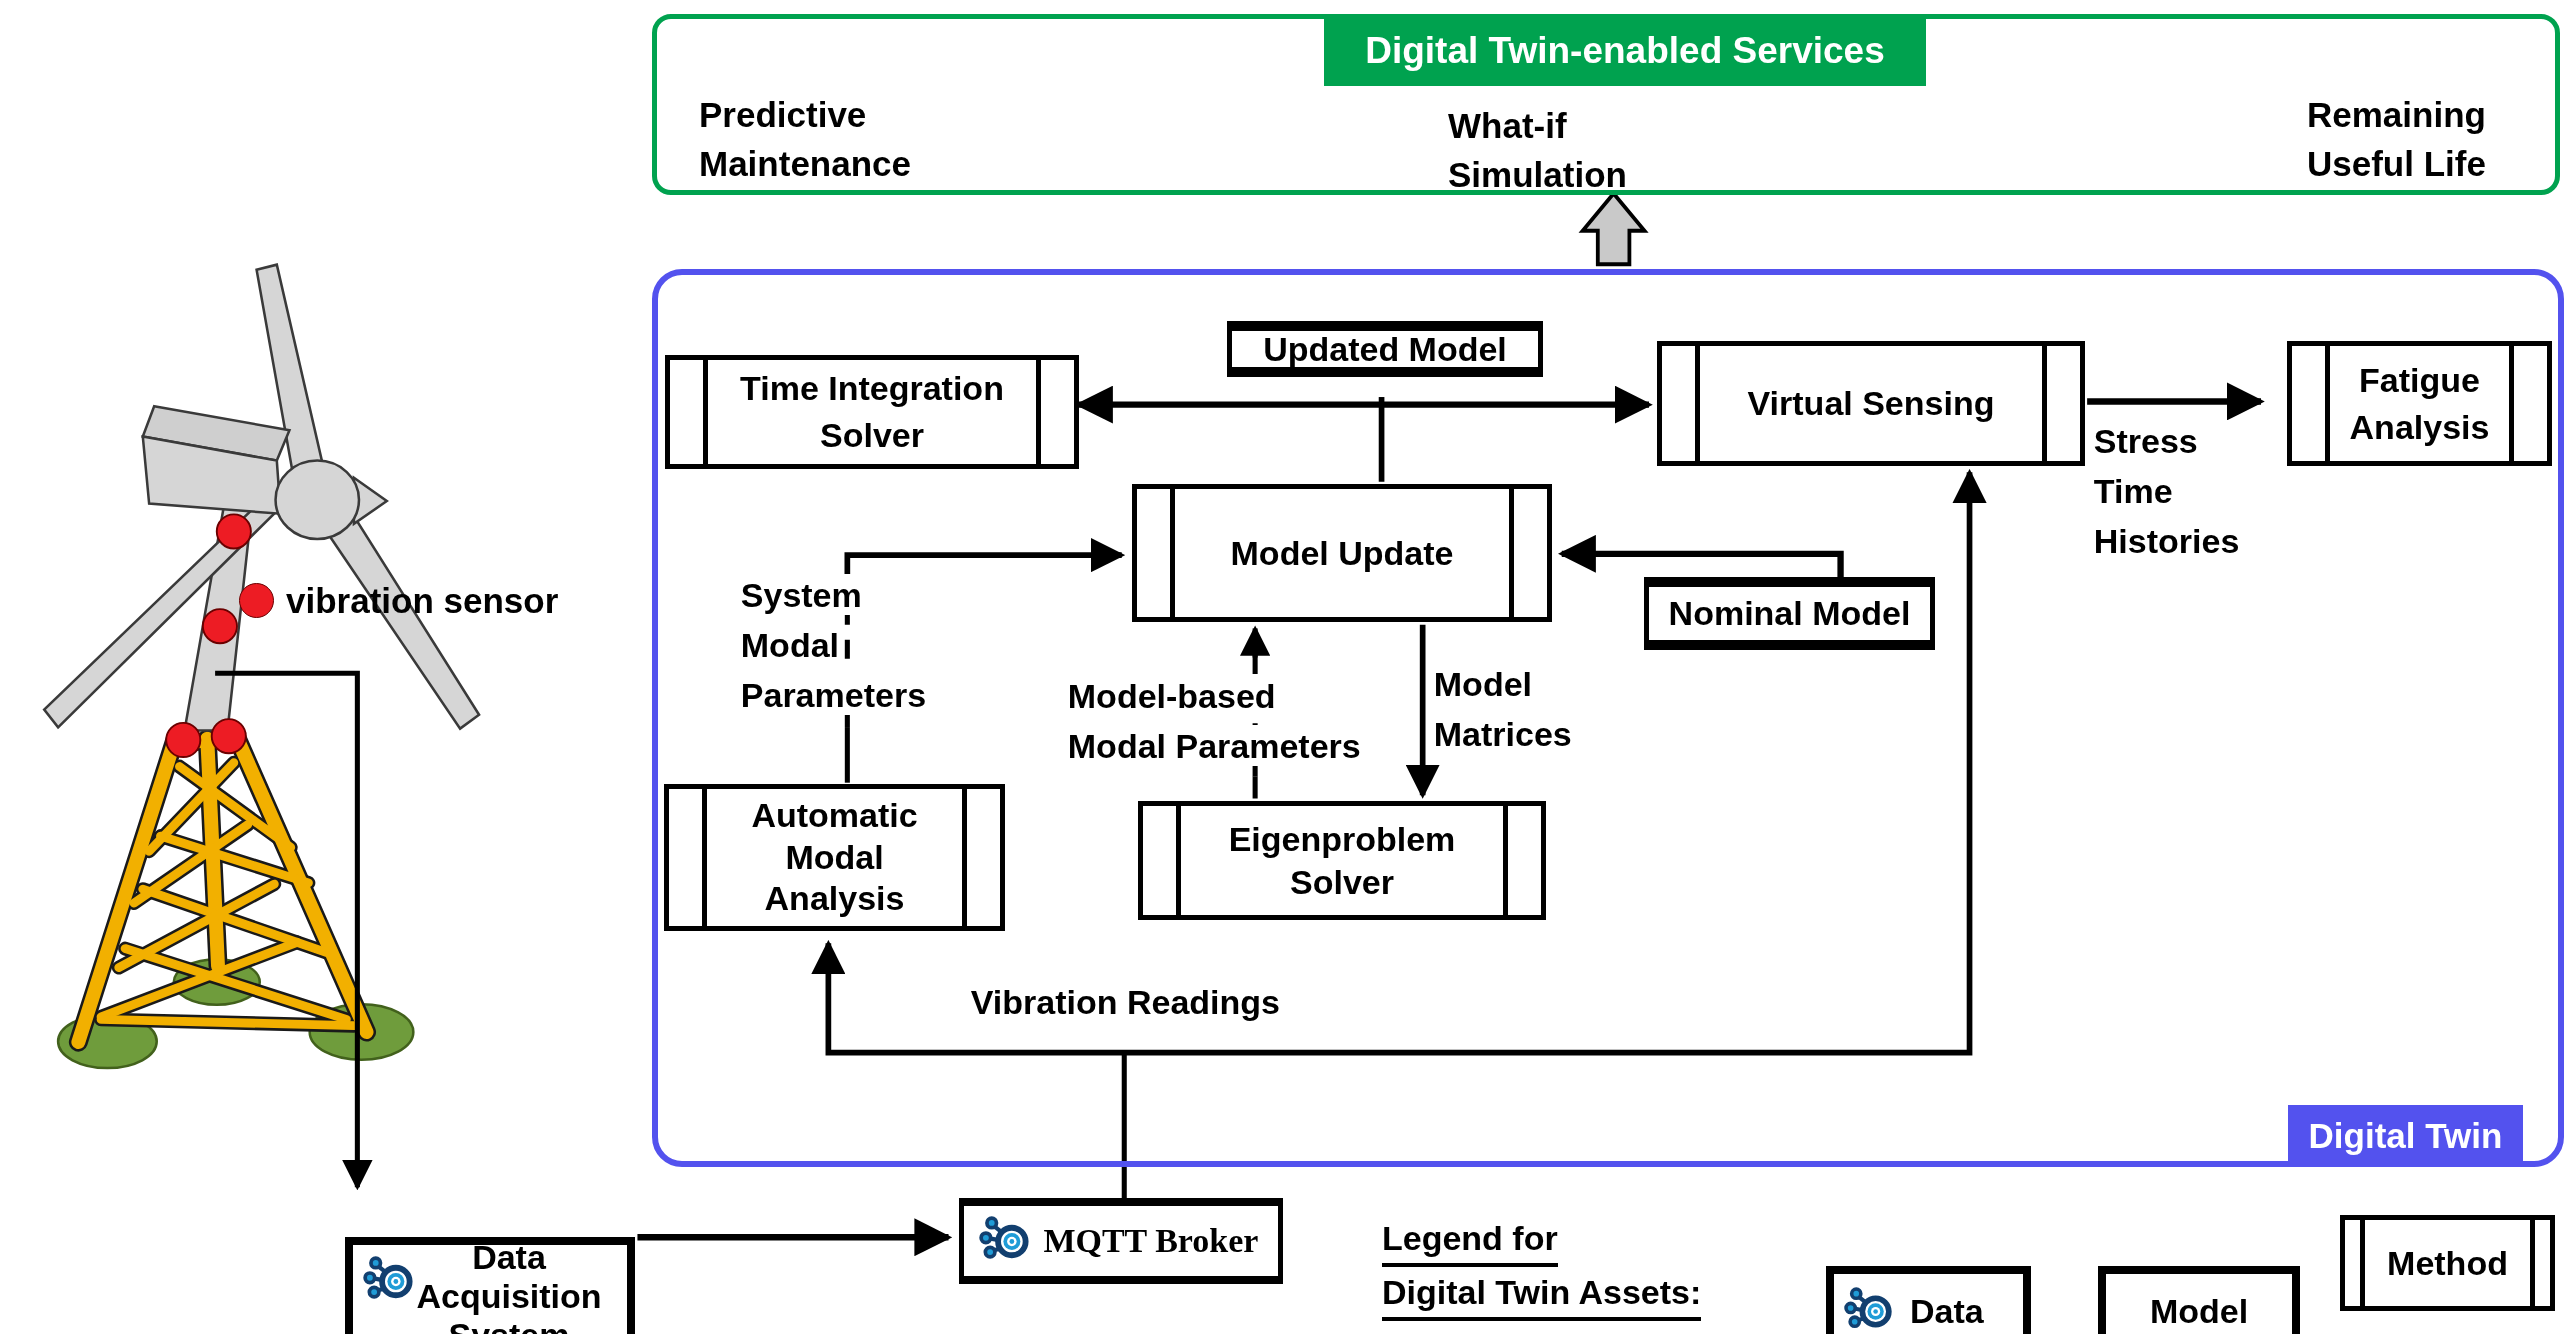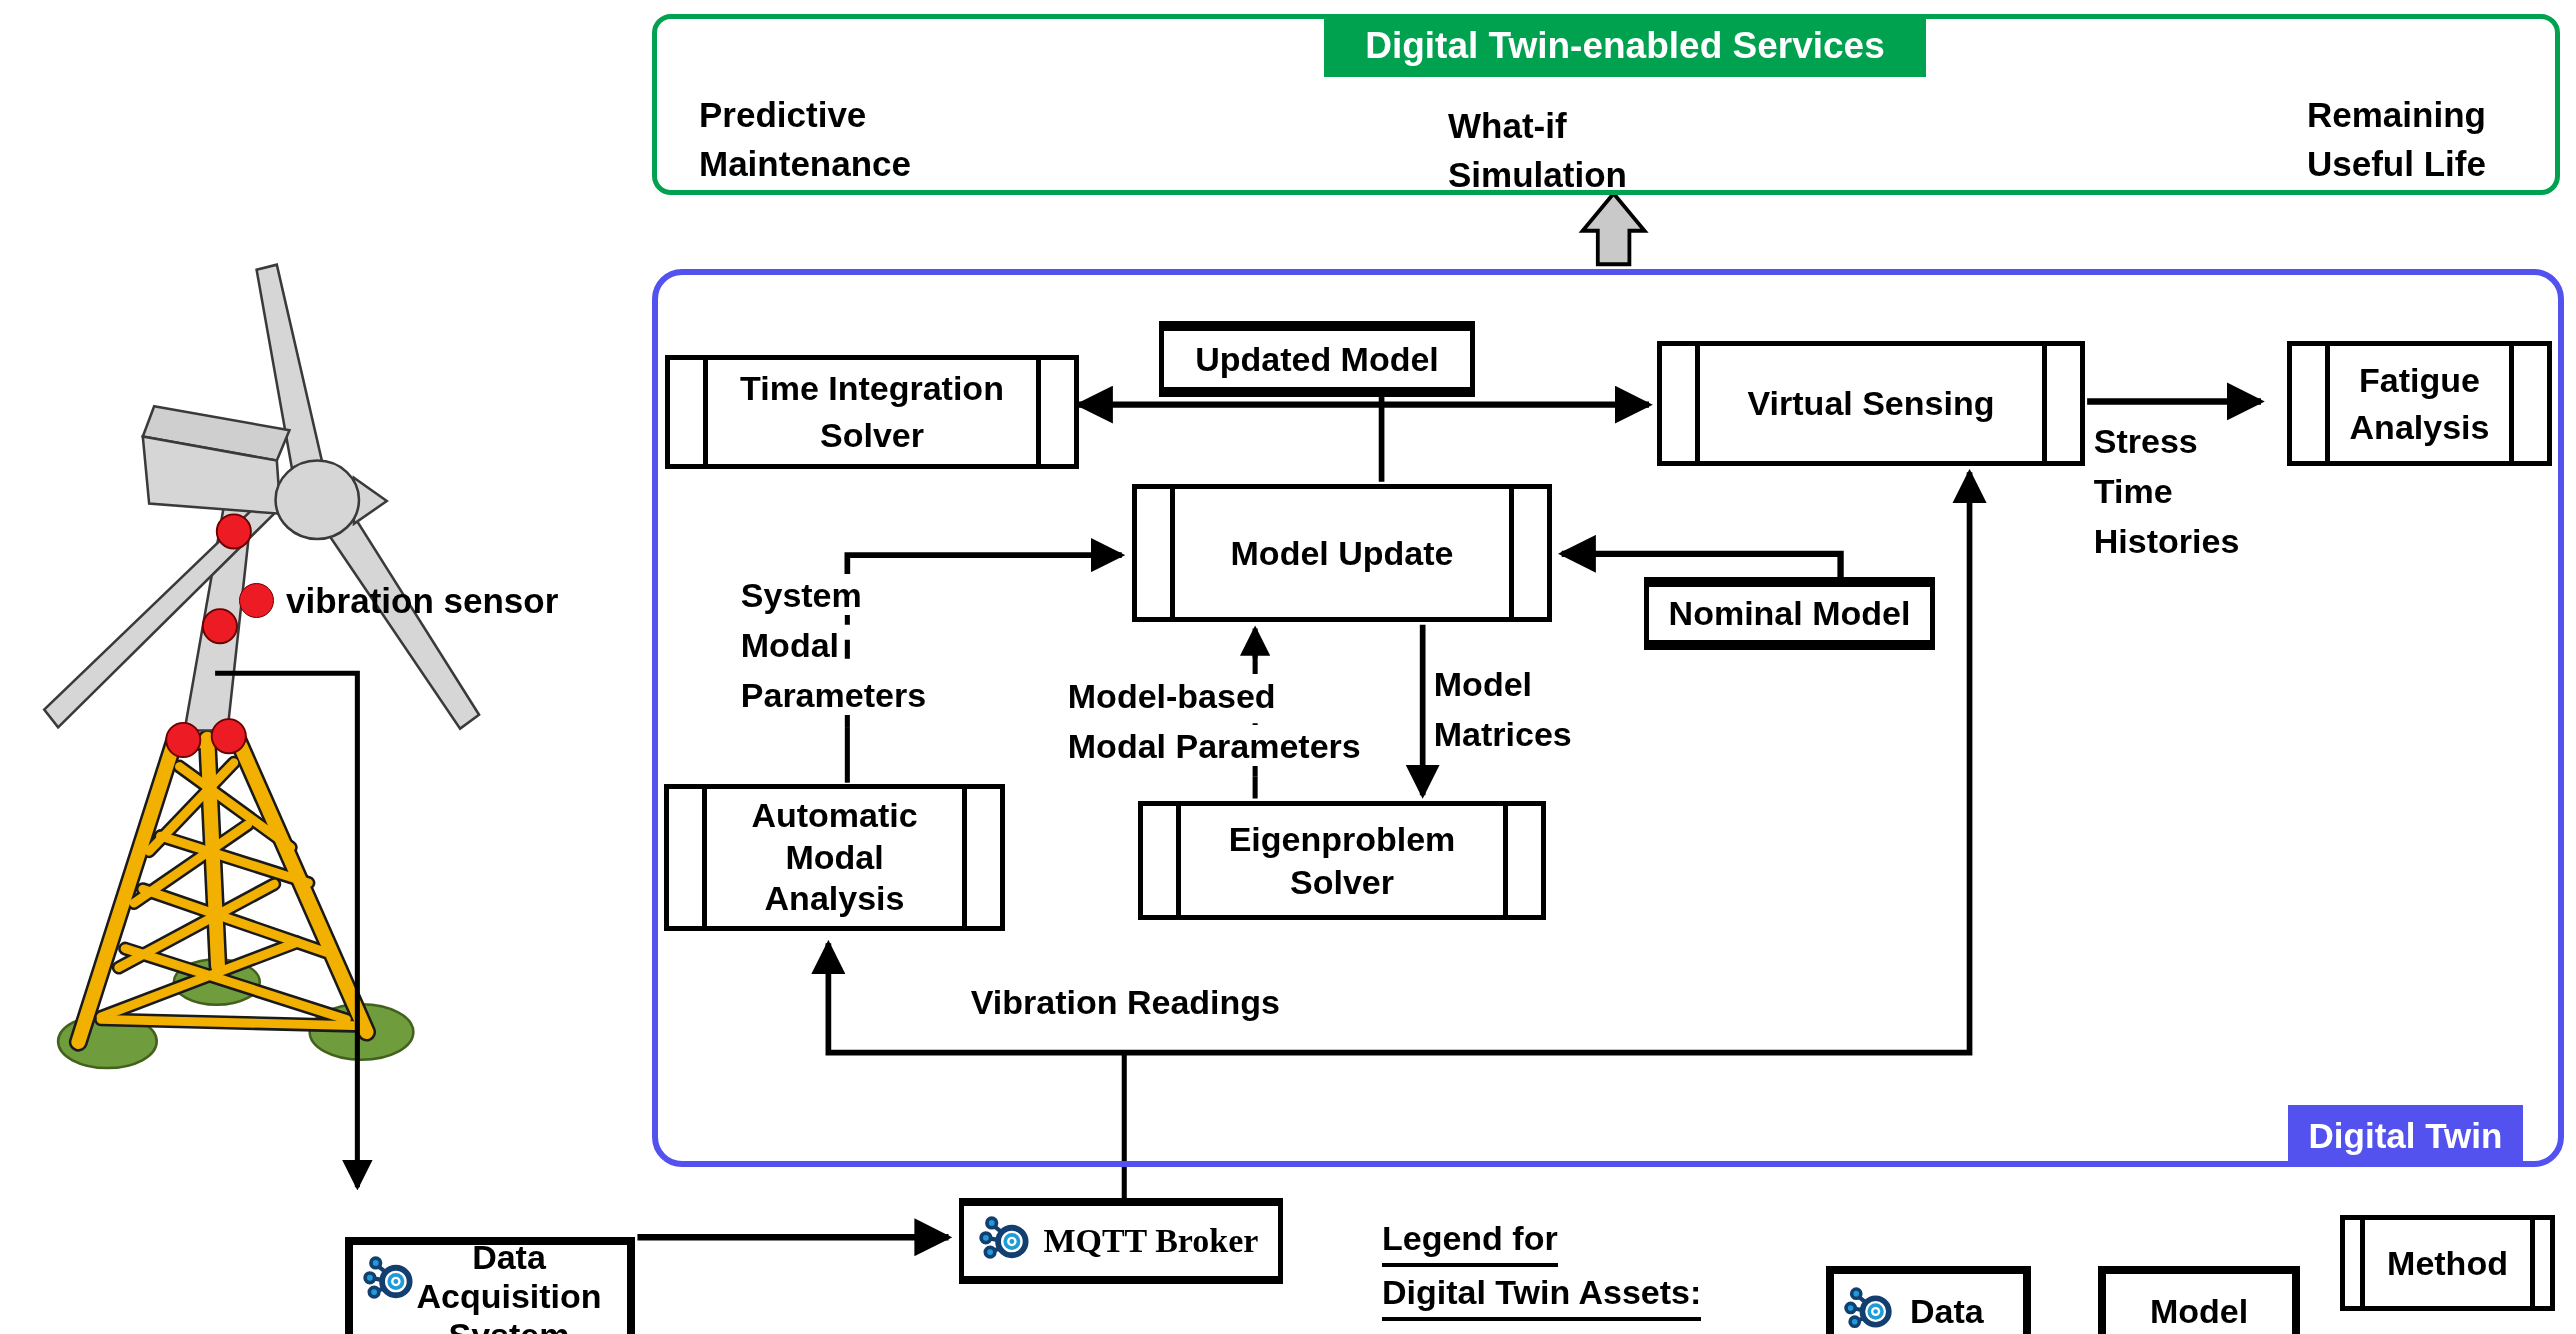--- a/index.html
+++ b/index.html
@@ -4,21 +4,21 @@
 <style>
   html,body{margin:0;padding:0;background:#ffffff;}
   #canvas{
     position:relative;width:2576px;height:1334px;background:#fff;overflow:hidden;
     font-family:"Liberation Sans","DejaVu Sans",sans-serif;font-weight:700;color:#000;
   }
   
   .rounded-frame{position:absolute;box-sizing:border-box;background:transparent;}
   #services-frame{left:652px;top:14px;width:1908px;height:181px;border:5.7px solid var(--green,#00a24f);border-radius:19px;}
   #dt-frame{left:652px;top:269px;width:1912px;height:898px;border:6.3px solid var(--blue,#5352ee);border-radius:30px;}
-  #services-title{position:absolute;left:1324px;top:15px;width:602px;height:62px;background:var(--green,#00a24f);
+  #services-title{position:absolute;left:1324px;top:15px;width:602px;height:71px;background:var(--green,#00a24f);
     color:#fff;font-size:37px;display:flex;align-items:center;justify-content:center;}
   #dt-label{position:absolute;left:2288px;top:1105px;width:235px;height:62px;background:var(--blue,#5352ee);
     color:#fff;font-size:35px;display:flex;align-items:center;justify-content:center;}
   
   .box{position:absolute;box-sizing:border-box;background:#fff;border:5px solid #000;
     display:flex;align-items:center;justify-content:center;text-align:center;
     font-size:34px;line-height:1.38;white-space:pre-line;}
   .model-box{border-top-width:10.7px;border-bottom-width:10.7px;}
   .method-box::before,.method-box::after{content:"";position:absolute;top:0;bottom:0;width:5px;background:#000;}
   .method-box::before{left:33px;} .method-box::after{right:33px;}
@@ -165,21 +165,21 @@
 
   <div class="svc-label" style="left:699px;top:90px">Predictive
 Maintenance</div>
   <div class="svc-label" style="left:1448px;top:101px;width:228px;text-align:left">What-if
 Simulation</div>
   <div class="svc-label" style="left:2307px;top:90px">Remaining
 Useful Life</div>
 
   <div class="box method-box" style="left:665px;top:355px;width:414px;height:114px">Time Integration
 Solver</div>
-  <div class="box model-box" style="left:1159px;top:321px;width:316px;height:76px">Updated Model</div>
+  <div class="box model-box" style="left:1227px;top:321px;width:316px;height:56px">Updated Model</div>
   <div class="box method-box" style="left:1657px;top:341px;width:428px;height:125px">Virtual Sensing</div>
   <div class="box method-box" style="left:2287px;top:341px;width:265px;height:125px">Fatigue
 Analysis</div>
   <div class="box method-box" style="left:1132px;top:484px;width:420px;height:138px">Model Update</div>
   <div class="box model-box" style="left:1644px;top:577px;width:291px;height:73px">Nominal Model</div>
   <div class="box method-box" style="left:664px;top:784px;width:341px;height:147px;line-height:1.22">Automatic
 Modal
 Analysis</div>
   <div class="box method-box" style="left:1138px;top:801px;width:408px;height:119px;line-height:1.25">Eigenproblem
 Solver</div>

